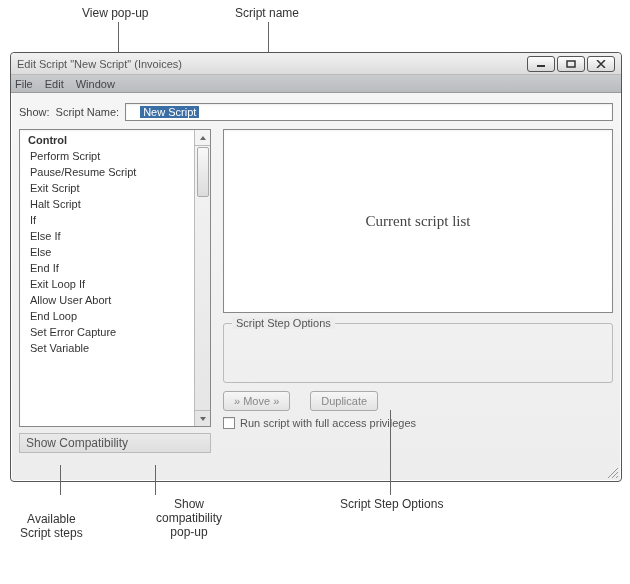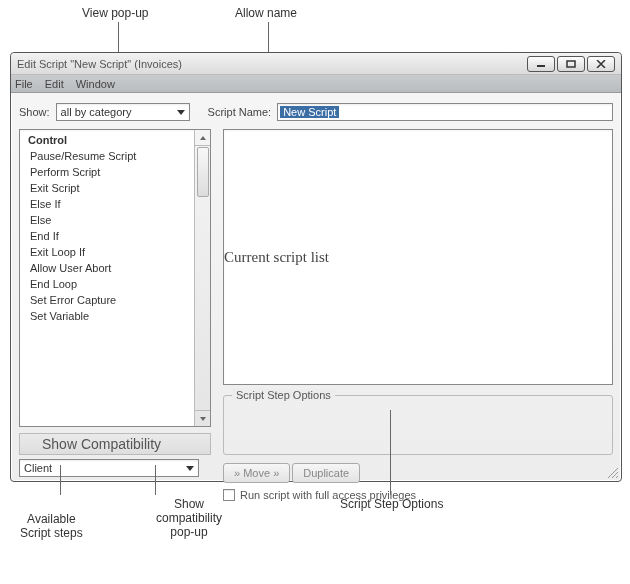--- a/index.html
+++ b/index.html
@@ -96,21 +96,21 @@
     border-right: 4px solid transparent;
     border-top: 5px solid #333;
   }
   .select.view { width: 134px; margin-right: 18px; }
   .script-name-field {
     flex: 1;
     height: 18px;
     border: 1px solid #888;
     background: #fff;
     box-shadow: inset 0 1px 2px rgba(0,0,0,0.08);
-    padding: 0 2px;
+    padding: 0 14px;
     display:flex; align-items:center;
   }
   .script-name-inner {
     background: #3a6ea5;
     color:#fff;
     padding: 0 3px;
     font-size:11px;
   }
 
   .main-cols {
@@ -158,51 +158,51 @@
     padding: 2px 10px 2px 10px;
     color:#333;
     cursor:default;
     white-space:nowrap;
   }
 
   .show-compat-label {
     margin-top: 6px;
     background: linear-gradient(#eaeaea,#dedede);
     border: 1px solid #bbb;
-    padding: 2px 22px;
+    padding: 2px 6px;
     color:#555;
-    font-size:14px;
+    font-size:12px;
   }
   .compat-row { margin-top:4px; display:flex; }
   .select.compat { width: 180px; }
 
   .script-area {
     border: 1px solid #888;
     background:#fff;
-    height: 256px;
+    height: 184px;
     box-shadow: inset 0 1px 2px rgba(0,0,0,0.05);
-    display:flex;align-items:center;
+    display:flex;align-items:center;justify-content:center;
     color:#555;
     font-family:"Times New Roman",serif;
     font-size:16px;
   }
   .opts-box {
     margin-top:10px;
     border:1px solid #bbb;
     border-radius:3px;
     height: 60px;
     padding: 0 8px;
     position: relative;
   }
   .opts-box .legend {
     position:absolute; top:-7px; left:8px;
     background:#ededed;
     padding:0 4px; color:#555; font-size:11px;
   }
-  .btn-row { margin-top:8px; display:flex; align-items:flex-end; gap:2px; }
+  .btn-row { margin-top:8px; display:flex; align-items:flex-end; gap:20px; }
   .btn {
     border:1px solid #aaa;
     border-radius:3px;
     background:linear-gradient(#f6f6f6,#e3e3e3);
     color:#888;
     padding: 3px 10px;
     font-size:11px;
   }
   .chk-row{ margin-top:6px; display:flex;align-items:center;color:#555; }
   .chk {
@@ -219,21 +219,21 @@
     font-size:15px;
     color:#444;
   }
 </style>
 </head>
 <body>
 
 <div class="callout" style="left:82px; top:6px;">View pop-up</div>
 <div class="callout-line v" style="left:118px; top:22px; height:68px;"></div>
 
-<div class="callout" style="left:235px; top:6px;">Allow name</div>
+<div class="callout" style="left:235px; top:6px;">Script name</div>
 <div class="callout-line v" style="left:268px; top:22px; height:85px;"></div>
 
 <div class="window">
   <div class="titlebar">
     <span class="title">Edit Script "New Script" (Invoices)</span>
     <div class="win-btn">
       <svg width="10" height="8">
           <rect x="1" y="5" width="8" height="2" fill="#333"></rect>
         </svg>
     </div>
@@ -251,38 +251,36 @@
 
   <div class="menubar">
     <span>File</span>
     <span>Edit</span>
     <span>Window</span>
   </div>
 
   <div class="body-area">
     <div class="top-row">
       <span class="label">Show:</span>
-      <div class="select view">
-        <span>all by category</span>
-        <span class="caret"></span>
-      </div>
       <span class="label">Script Name:</span>
       <div class="script-name-field">
         <span class="script-name-inner">New Script</span>
       </div>
     </div>
 
     <div class="main-cols">
       <div class="left-col">
         <div class="steps-list">
           <div class="steps-items">
             <div class="hdr">Control</div>
+            <div class="item">Perform Script</div>
             <div class="item">Pause/Resume Script</div>
-            <div class="item">Perform Script</div>
             <div class="item">Exit Script</div>
+            <div class="item">Halt Script</div>
+            <div class="item">If</div>
             <div class="item">Else If</div>
             <div class="item">Else</div>
             <div class="item">End If</div>
             <div class="item">Exit Loop If</div>
             <div class="item">Allow User Abort</div>
             <div class="item">End Loop</div>
             <div class="item">Set Error Capture</div>
             <div class="item">Set Variable</div>
           </div>
           <div class="steps-scroll">
@@ -294,26 +292,20 @@
             <div class="scroll-thumb"></div>
             <div class="scroll-btn">
               <svg width="8" height="8">
                   <path d="M4 6 L7 2 L1 2 Z" fill="#666"></path>
                 </svg>
             </div>
           </div>
         </div>
 
         <div class="show-compat-label">Show Compatibility</div>
-        <div class="compat-row">
-          <div class="select compat">
-            <span>Client</span>
-            <span class="caret"></span>
-          </div>
-        </div>
       </div>
 
       <div class="right-col">
         <div class="script-area">
           <span class="opts-callout" style="position:static;">Current script list</span>
         </div>
         <div class="opts-box">
           <span class="legend">Script Step Options</span>
         </div>
         <div class="btn-row">

